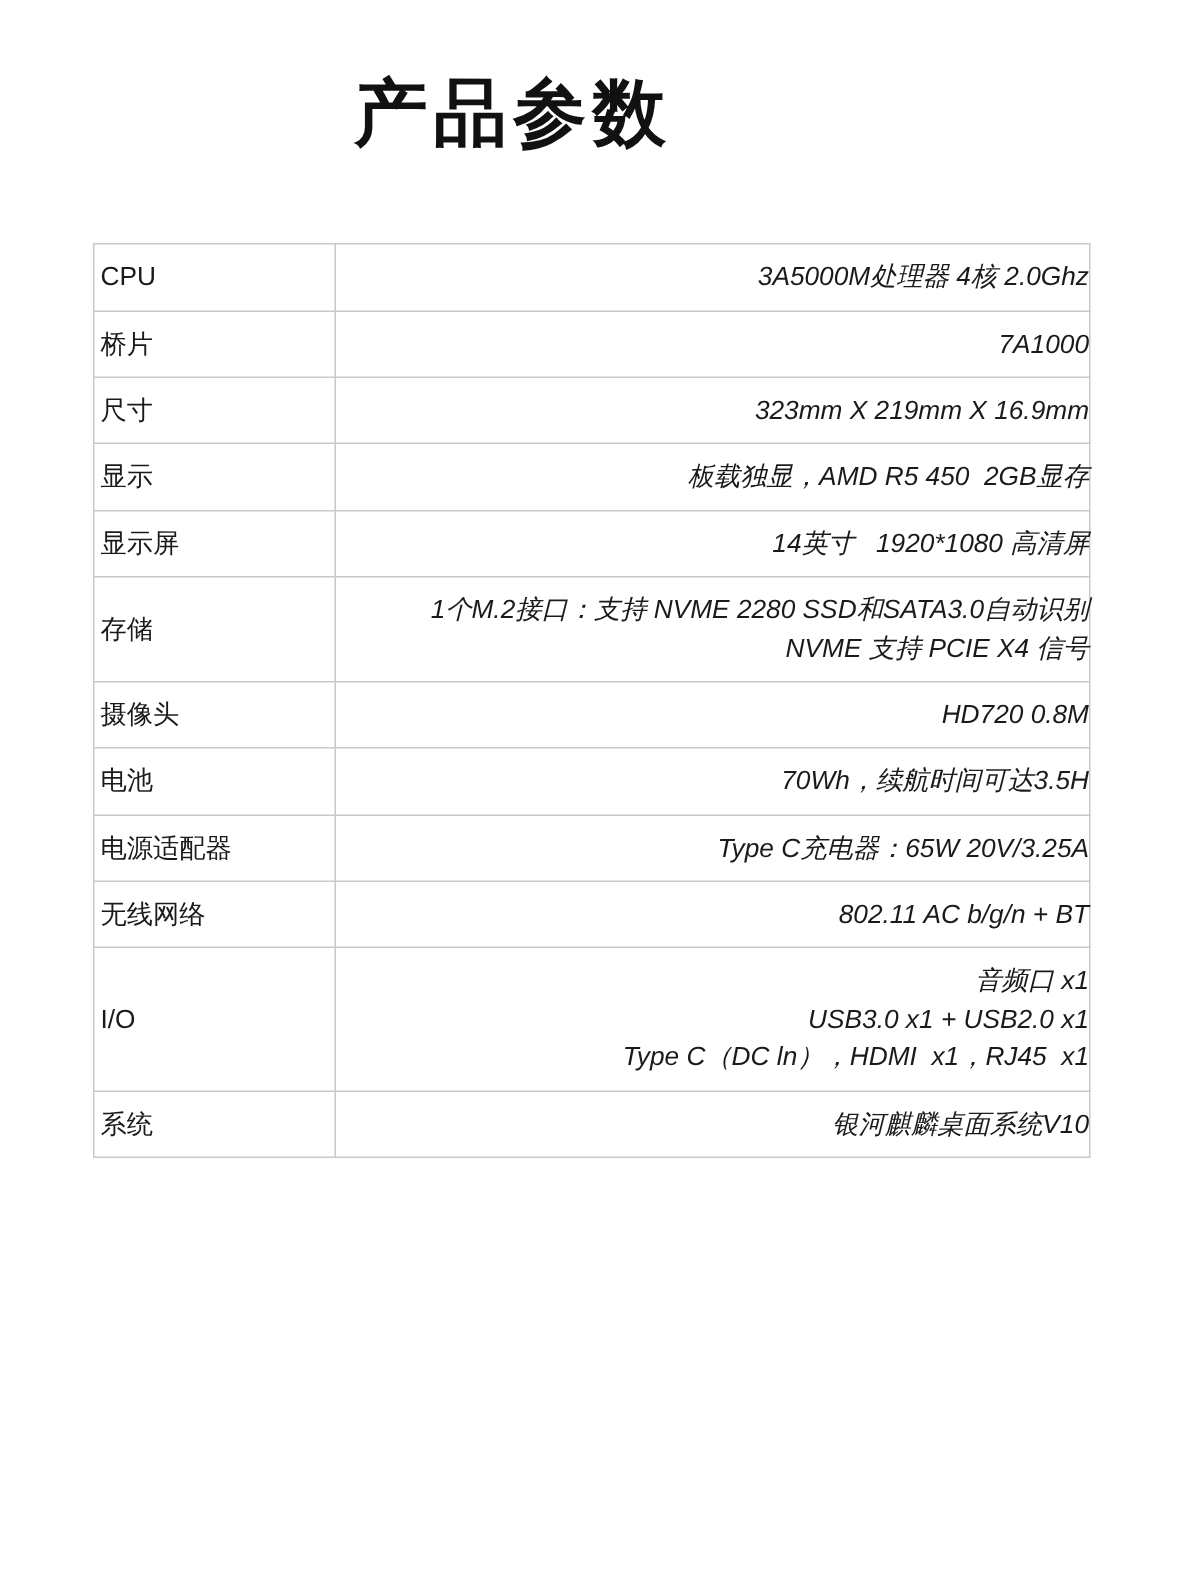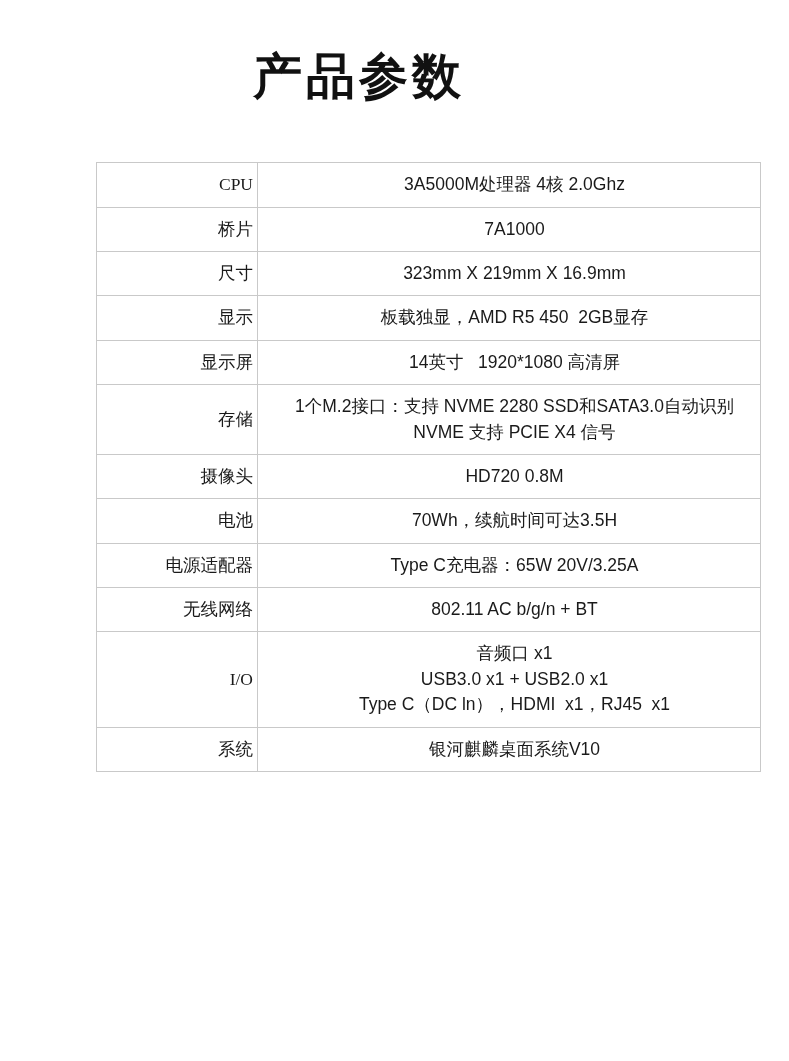--- a/index.html
+++ b/index.html
@@ -13,21 +13,20 @@
     font-family: "Liberation Sans", "DejaVu Sans", sans-serif;
     color: #1a1a1a;
     position: relative;
     overflow: hidden;
   }
   .page {
     width: 684px;
     height: 1061px;
     box-sizing: border-box;
     position: relative;
-    padding-left: 34px;
   }
   .title {
     text-align: center;
     font-size: 49px;
     font-weight: bold;
     letter-spacing: 4px;
     color: #111111;
     margin: 0;
     padding-top: 48px;
     line-height: 1.15;
@@ -45,28 +44,28 @@
   }
   table.spec-table td {
     border: 1px solid #c9c9c9;
     font-size: 17.5px;
     color: #1a1a1a;
     vertical-align: middle;
     line-height: 1.45;
   }
   td.label {
     width: 152px;
-    text-align: right;
+    text-align: left;
     padding: 9px 4px;
     font-size: 18px;
-    font-family: Liberation Serif, serif;
   }
   td.value {
     padding: 9px 0 9px 11px;
-    text-align: center;
+    text-align: right;
+    font-style: italic;
   }
   td.value .line {
     display: block;
     white-space: pre;
   }
 </style>
 </head>
 <body>
 
 <div class="page">

